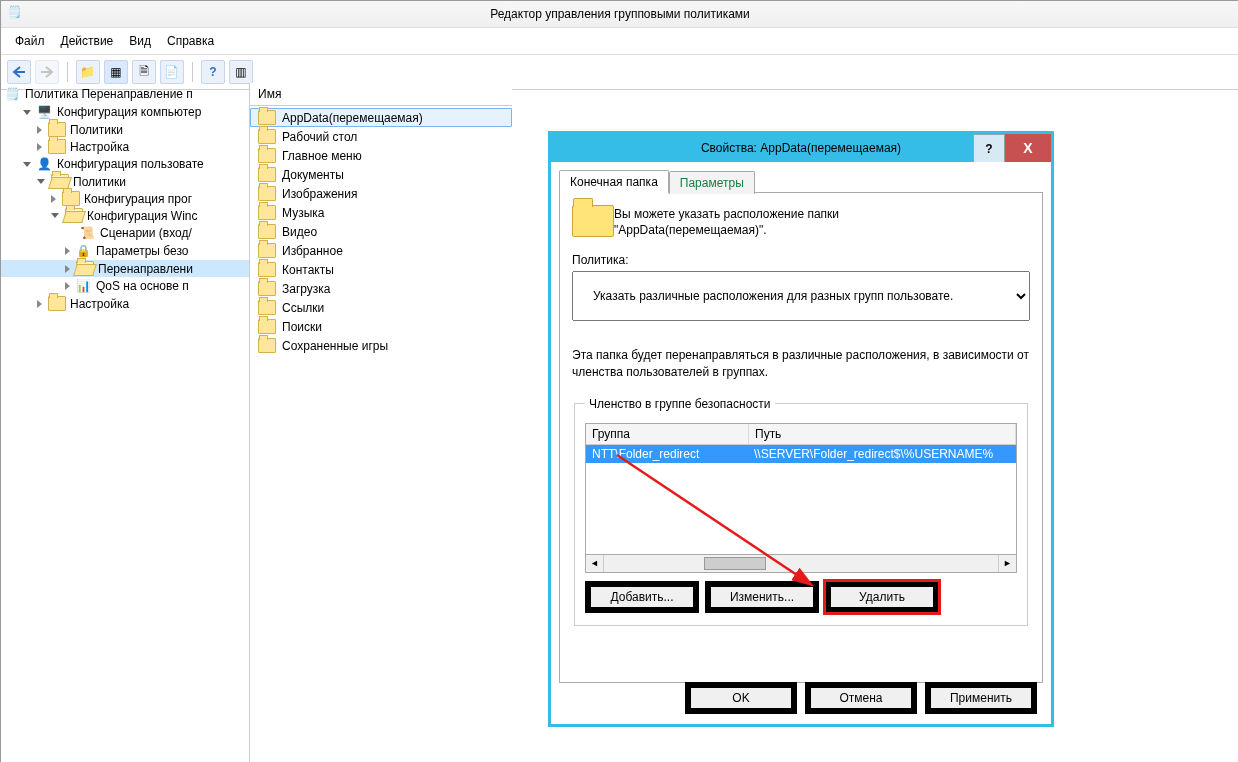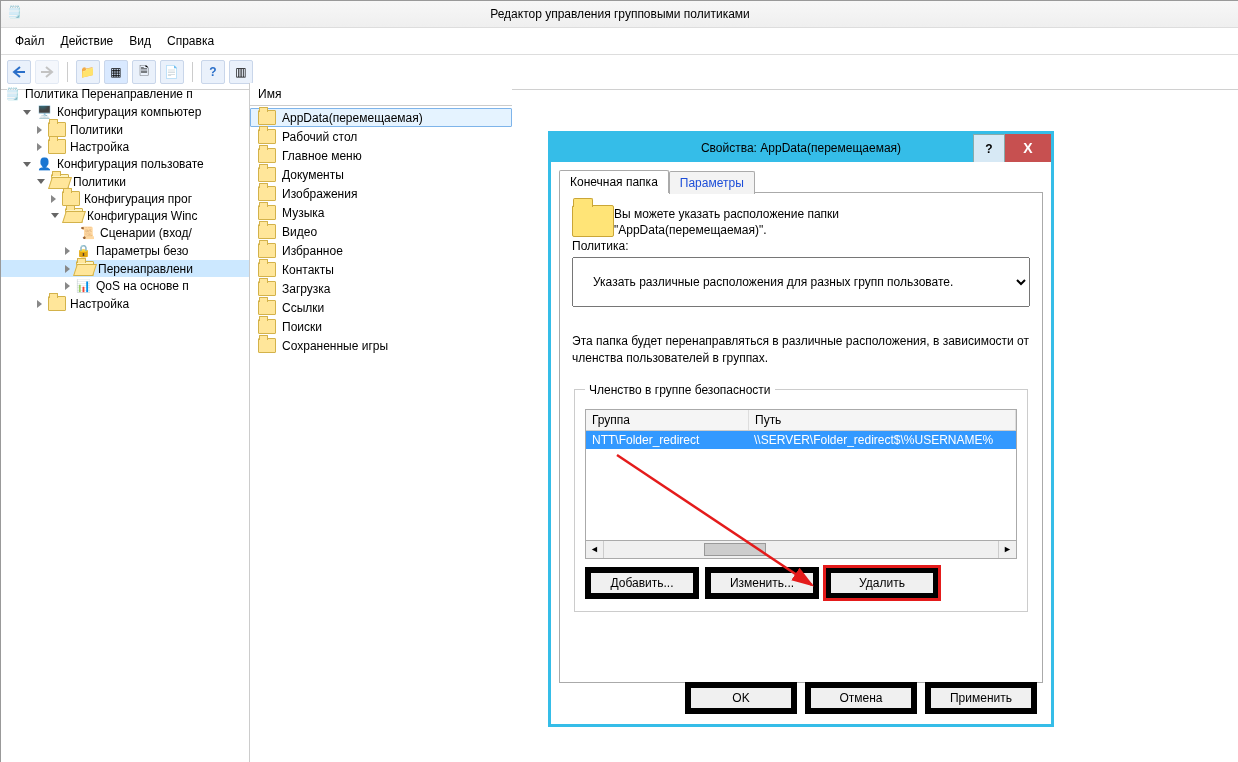--- a/index.html
+++ b/index.html
@@ -30,21 +30,21 @@
 .tw.n{width:9px}
 .ind{display:inline-block}
 .ic{width:16px;height:16px;display:inline-flex;align-items:center;justify-content:center;font-size:12px}
 .dialog{position:absolute;left:547px;top:130px;width:500px;height:590px;background:#fff;border:3px solid #35bde8}
 .dlg-title{height:28px;background:#35bde8;display:flex;align-items:center;justify-content:center;color:#000;position:relative}
 .dlg-close{position:absolute;right:0;top:0;width:46px;height:28px;background:#c75050;display:flex;align-items:center;justify-content:center;color:#fff;font-size:14px;font-weight:bold}
 .dlg-help{position:absolute;right:46px;top:0;width:30px;height:28px;background:#d7e9f5;border:1px solid #8aa;display:flex;align-items:center;justify-content:center;font-weight:bold}
 .dlg-body{position:absolute;top:28px;left:0;right:0;bottom:0;background:#fff;padding:8px 8px 8px 8px}
 .tabs{display:flex;gap:0;margin-bottom:-1px}
 .tab{border:1px solid #aaa;border-bottom:none;padding:4px 10px;background:#fff;border-radius:2px 2px 0 0;position:relative;z-index:2}
-.tab.inactive{background:#f3f3f3;color:#1d4ed8;z-index:1;top:1px}
+.tab.inactive{background:#f3f3f3;color:#15803d;z-index:1;top:1px}
 .tabpanel{border:1px solid #aaa;padding:12px;height:465px;position:relative}
 .bigfolder{width:40px;height:30px;background:#ffe477;border:1px solid #caa637;border-radius:2px;position:relative}
 .bigfolder::before{content:"";position:absolute;top:-8px;left:0;width:18px;height:8px;background:#ffe477;border:1px solid #caa637;border-bottom:none;border-radius:2px 2px 0 0}
 .ptext{margin:2px 0}
 select.combo{width:100%;font-family:inherit;font-size:12px;padding:16px}
 fieldset.grp{border:1px solid #ccc;padding:8px 10px 12px;margin-top:16px}
 legend{padding:0 4px}
 .glist{border:1px solid #aaa;height:130px;background:#fff;overflow:hidden;margin-top:4px}
 .gl-head{display:flex;border-bottom:1px solid #ccc;background:#f5f5f5}
 .gl-head div{padding:3px 6px;border-right:1px solid #ddd}
@@ -252,21 +252,21 @@
         <div class="tab inactive">Параметры</div>
       </div>
       <div class="tabpanel">
         <div style="display:flex;align-items:flex-start">
           <div class="bigfolder"></div>
           <div>
             <div class="ptext">Вы можете указать расположение папки</div>
             <div class="ptext">"AppData(перемещаемая)".</div>
           </div>
         </div>
-        <div style="">Политика:</div>
+        <div style="margin-top:14px">Политика:</div>
         <select class="combo" style="margin-top:4px">
           <option>Указать различные расположения для разных групп пользовате.</option>
         </select>
         <div style="margin-top:26px;line-height:1.4">Эта папка будет перенаправляться в различные расположения, в зависимости от членства пользователей в группах.</div>
 
         <fieldset class="grp">
           <legend>Членство в группе безопасности</legend>
           <div class="glist">
             <div class="gl-head">
               <div style="width:150px">Группа</div>

